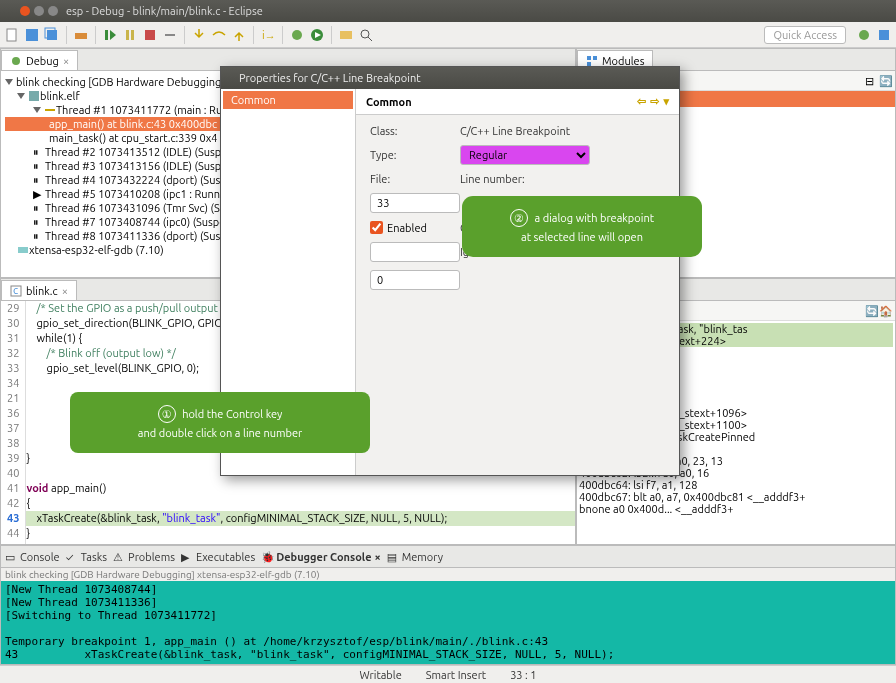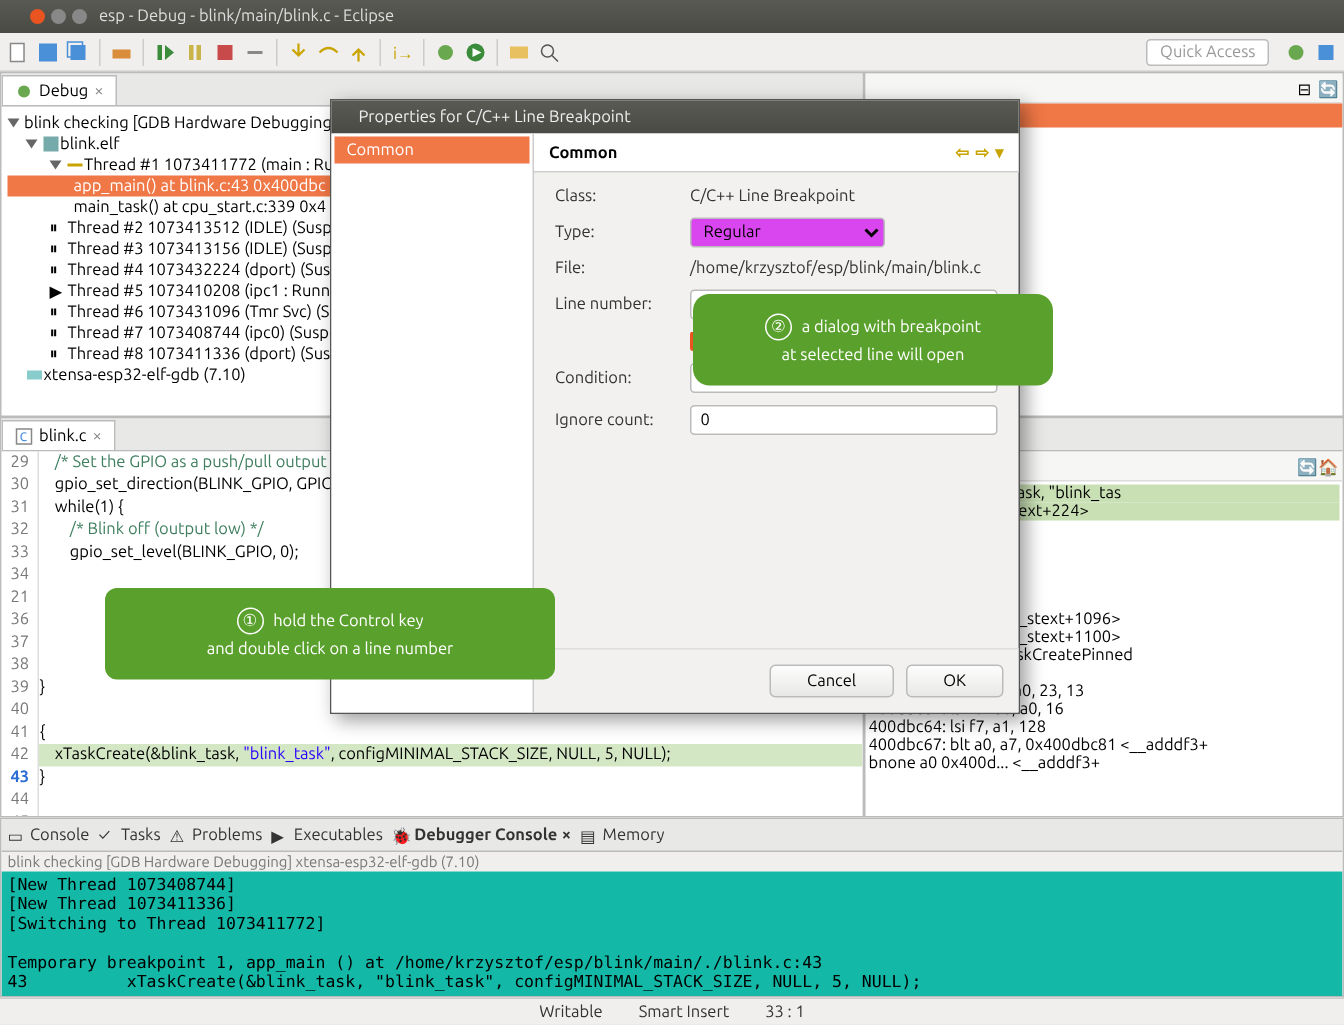--- a/index.html
+++ b/index.html
@@ -290,20 +290,32 @@
             <svg viewBox="0 0 12 12">
               <rect x="1" y="3" width="10" height="6" fill="#8cc"></rect>
             </svg>
           </span>
           <span>xtensa-esp32-elf-gdb (7.10)</span>
         </div>
     </div>
   </div>
 
   <div class="panel">
+    <div class="tabs">
+      <div class="tab">
+        <span class="small-icon">
+            <svg viewBox="0 0 12 12">
+              <rect x="1" y="1" width="4" height="4" fill="#4a90d9"></rect>
+              <rect x="7" y="1" width="4" height="4" fill="#4a90d9"></rect>
+              <rect x="1" y="7" width="4" height="4" fill="#4a90d9"></rect>
+            </svg>
+          </span>
+        <span>Modules</span>
+      </div>
+    </div>
     <div class="panel-toolbar">
       <span class="small-icon">⊟</span>
       <span class="small-icon">🔄</span>
     </div>
     <div class="modules-row">...rary]</div>
   </div>
 
   <div class="panel">
     <div class="tabs">
       <div class="tab">
@@ -343,20 +355,21 @@
         <div><span>    while(1) {</span></div>
         <div><span class="c-comment">        /* Blink off (output low) */</span></div>
         <div><span>        gpio_set_level(BLINK_GPIO, 0);</span></div>
         <div></div>
           <div></div>
           <div></div>
           <div></div>
           <div></div>
         <div><span>}</span></div>
         <div></div>
+        <div><span class="c-keyword">void</span><span> app_main()</span></div>
         <div><span>{</span></div>
         <div class="hl-line"><span>    xTaskCreate(&amp;blink_task, </span><span class="c-string">"blink_task"</span><span>, configMINIMAL_STACK_SIZE, NULL, 5, NULL);</span></div>
         <div><span>}</span></div>
         <div></div>
       </div>
     </div>
   </div>
 
   <div class="panel">
     <div class="tabs">
@@ -457,37 +470,32 @@
           <span>⇨</span>
           <span>▾</span>
         </span>
       </div>
       <div class="dialog-form">
         <label>Class:</label>
         <span class="val">C/C++ Line Breakpoint</span>
         <label>Type:</label>
         <select><option>Regular</option></select>
         <label>File:</label>
-        <span class="val">/home/krzysztof/esp/blink/main/blink.c</span>
         <label>Line number:</label>
         <input type="text" value="33" style="">
         <span></span>
         <span class="chk">
             <input type="checkbox" checked="" style="">
             <span>Enabled</span>
           </span>
         <label>Condition:</label>
         <input type="text" value="" style="">
         <label>Ignore count:</label>
         <input type="text" value="0" style="">
       </div>
-      <div class="dialog-buttons">
-        <button>Cancel</button>
-        <button>OK</button>
-      </div>
     </div>
   </div>
 </div>
 
 <div class="callout c1">
   <span class="circ">①</span><span style="white-space:pre-line"> hold the Control key
 and double click on a line number</span>
 </div>
 <div class="callout c2">
   <span class="circ">②</span><span style="white-space:pre-line"> a dialog with breakpoint

